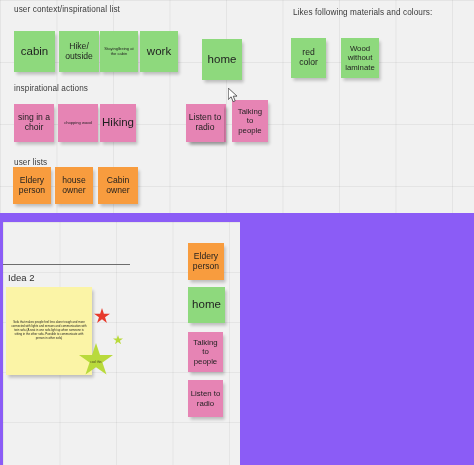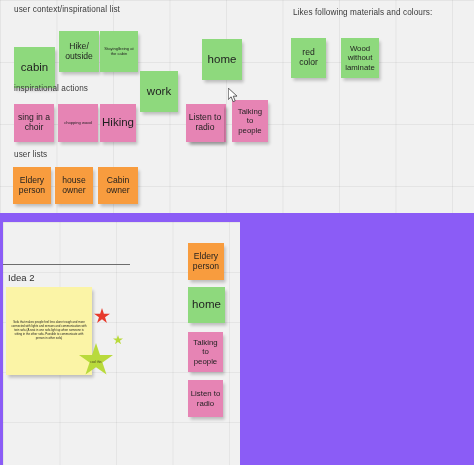--- a/index.html
+++ b/index.html
@@ -117,33 +117,33 @@
 <body>
 
 <div id="stage">
 
   <div class="panel panel-top">
 
     <div class="caption" style="left:14px; top:5px;">user context/inspirational list</div>
 
     <div class="caption" style="left:293px; top:8px;">Likes following materials and colours:</div>
 
-    <div class="note green t-lg" style="left:14px; top:31px; width:41px; height:41px;margin-top:16px;">
+    <div class="note green t-lg" style="left:14px; top:31px; width:41px; height:41px;">
       <span>cabin</span>
     </div>
 
     <div class="note green t-md" style="left:59px; top:31px; width:40px; height:41px;">
       <span>Hike/ outside</span>
     </div>
 
     <div class="note green t-xs" style="left:100px; top:31px; width:38px; height:41px;">
       <span>Staying/being at the cabin</span>
     </div>
 
-    <div class="note green t-lg" style="left:140px; top:31px; width:38px; height:41px;margin-top:40px;">
+    <div class="note green t-lg" style="left:140px; top:31px; width:38px; height:41px;">
       <span>work</span>
     </div>
 
     <div class="note green t-lg" style="left:202px; top:39px; width:40px; height:41px;">
       <span>home</span>
     </div>
 
     <div class="note green t-md" style="left:291px; top:38px; width:35px; height:40px;align-items:center;">
       <span>red color</span>
     </div>
@@ -171,21 +171,21 @@
     </div>
 
     <div class="note pink t-md" style="left:186px; top:104px; width:38px; height:38px;">
       <span>Listen to radio</span>
     </div>
 
     <div class="note pink t-sm" style="left:232px; top:100px; width:36px; height:42px;">
       <span>Talking to people</span>
     </div>
 
-    <div class="caption" style="left:14px; top:150px;">user lists</div>
+    <div class="caption" style="left:14px; top:158px;">user lists</div>
 
     <div class="note orange t-md" style="left:13px; top:167px; width:38px; height:37px;">
       <span>Eldery person</span>
     </div>
 
     <div class="note orange t-md" style="left:55px; top:167px; width:38px; height:37px;">
       <span>house owner</span>
     </div>
 
     <div class="note orange t-md" style="left:98px; top:167px; width:40px; height:37px;">

